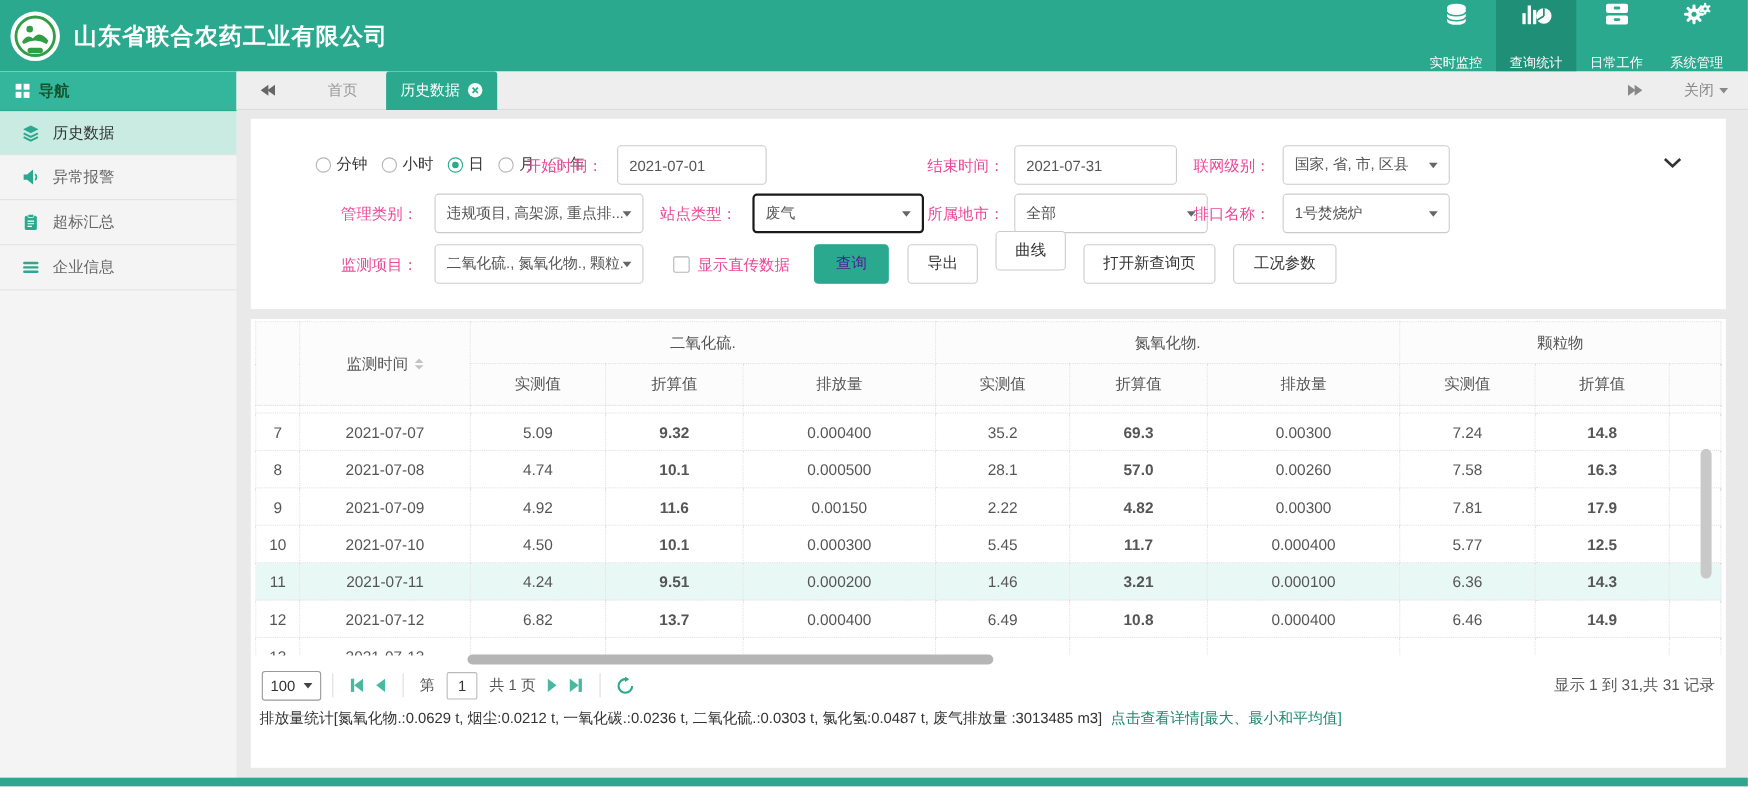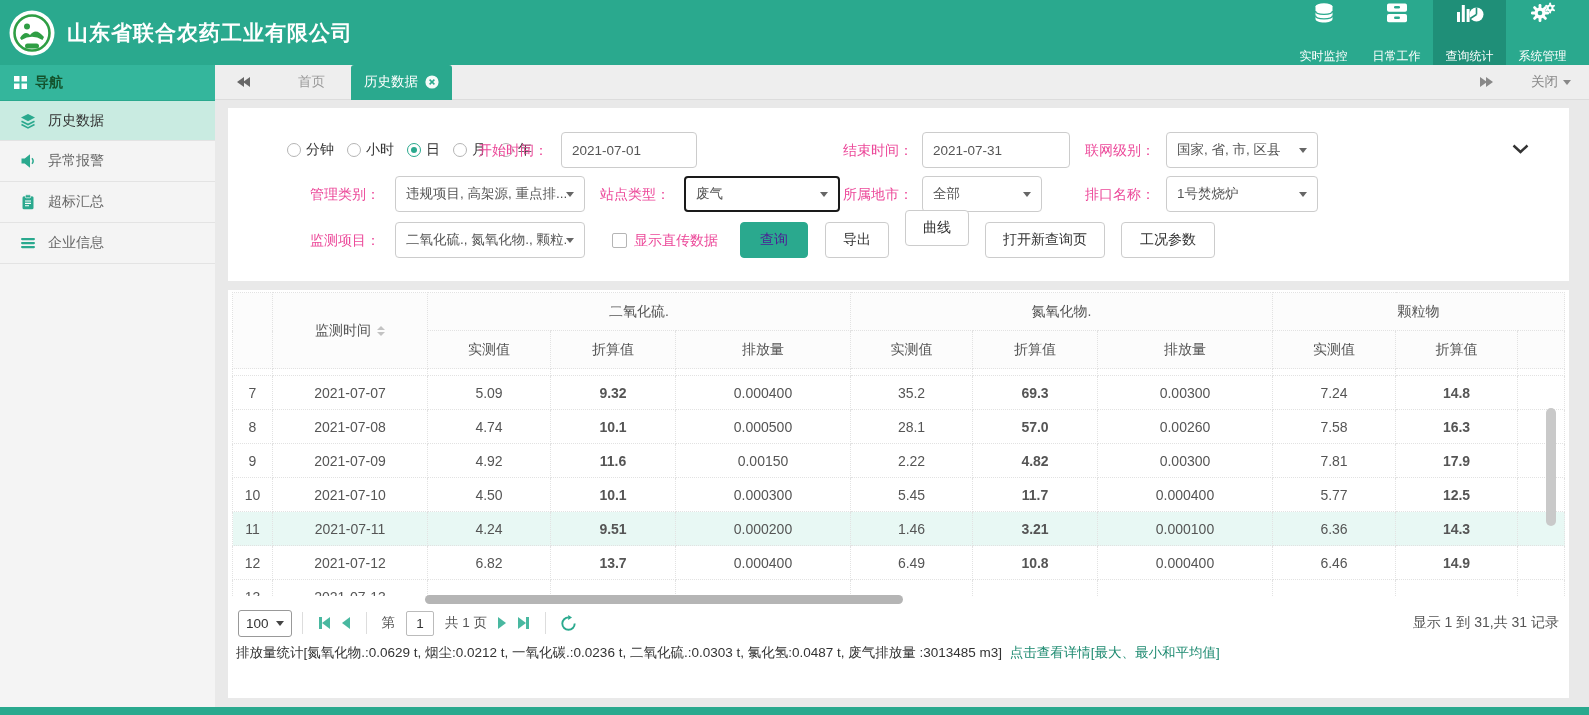--- a/index.html
+++ b/index.html
@@ -119,42 +119,42 @@
       <div class="nav-item">
         <span>
           <svg width="26" height="26" viewBox="0 0 26 26">
             <path fill="#fff" d="M4.5 6.5 V19 c0 2 3.8 3.6 8.5 3.6 s8.5-1.6 8.5-3.6 V6.5 Z"></path>
             <ellipse cx="13" cy="6.5" rx="8.5" ry="3.2" fill="#fff"></ellipse>
             <path d="M4.5 11 c0 2 3.8 3.4 8.5 3.4 s8.5-1.4 8.5-3.4 M4.5 15.5 c0 2 3.8 3.4 8.5 3.4 s8.5-1.4 8.5-3.4" stroke="#2aa98e" stroke-width="1.4" fill="none"></path>
           </svg>
         </span>
         <span class="lbl">实时监控</span>
       </div>
-      <div class="nav-item">
-        <span>
-          <svg width="26" height="26" viewBox="0 0 26 26">
-            <rect x="3" y="3.5" width="20" height="8.3" rx="1.8" fill="#fff"></rect>
-            <rect x="3" y="14" width="20" height="8.3" rx="1.8" fill="#fff"></rect>
-            <rect x="10" y="6" width="6" height="2.6" rx="1.3" fill="#2aa98e"></rect>
-            <rect x="10" y="16.5" width="6" height="2.6" rx="1.3" fill="#2aa98e"></rect>
-          </svg>
-        </span>
-        <span class="lbl">日常工作</span>
-      </div>
       <div class="nav-item active">
         <span>
           <svg width="28" height="26" viewBox="0 0 28 26">
             <rect x="1" y="12" width="3" height="10" fill="#fff"></rect>
             <rect x="5.8" y="5" width="3" height="17" fill="#fff"></rect>
             <rect x="10.6" y="9" width="3" height="13" fill="#fff"></rect>
             <circle cx="20.5" cy="14.5" r="7" fill="#fff"></circle>
             <path d="M20.5 14.5 V7.5 M20.5 14.5 L14.6 18.2" stroke="#1f8f78" stroke-width="1.6" fill="none"></path>
           </svg>
         </span>
         <span class="lbl">查询统计</span>
+      </div>
+      <div class="nav-item">
+        <span>
+          <svg width="26" height="26" viewBox="0 0 26 26">
+            <rect x="3" y="3.5" width="20" height="8.3" rx="1.8" fill="#fff"></rect>
+            <rect x="3" y="14" width="20" height="8.3" rx="1.8" fill="#fff"></rect>
+            <rect x="10" y="6" width="6" height="2.6" rx="1.3" fill="#2aa98e"></rect>
+            <rect x="10" y="16.5" width="6" height="2.6" rx="1.3" fill="#2aa98e"></rect>
+          </svg>
+        </span>
+        <span class="lbl">日常工作</span>
       </div>
       <div class="nav-item">
         <span>
           <svg width="26" height="26" viewBox="0 0 26 26">
             <g fill="#fff">
               <rect x="8.6" y="4" width="2.8" height="18" rx="1.2"></rect>
               <rect x="8.6" y="4" width="2.8" height="18" rx="1.2" transform="rotate(45 10 13)"></rect>
               <rect x="8.6" y="4" width="2.8" height="18" rx="1.2" transform="rotate(90 10 13)"></rect>
               <rect x="8.6" y="4" width="2.8" height="18" rx="1.2" transform="rotate(135 10 13)"></rect>
               <circle cx="10" cy="13" r="5.5"></circle>
@@ -299,21 +299,21 @@
     <div class="f-box" style="left:167px; top:68px; width:190px;">
       <span style="overflow:hidden;">违规项目, 高架源, 重点排...</span>
         <i class="sel-caret"></i>
     </div>
     <span class="f-label" style="left:372px; top:68px;">站点类型：</span>
     <div class="f-box focused" style="left:456px; top:68px; width:156px;">
       <span>废气</span>
         <i class="sel-caret"></i>
     </div>
     <span class="f-label" style="left:615px; top:68px;">所属地市：</span>
-    <div class="f-box" style="left:694px; top:68px; width:120px;">
+    <div class="f-box" style="left:694px; top:68px; width:176px;">
       <span>全部</span>
         <i class="sel-caret"></i>
     </div>
     <span class="f-label" style="left:857px; top:68px;">排口名称：</span>
     <div class="f-box" style="left:938px; top:68px; width:152px;">
       <span>1号焚烧炉</span>
         <i class="sel-caret"></i>
     </div>
 
     <span class="f-label" style="left:82px; top:114px;">监测项目：</span>

